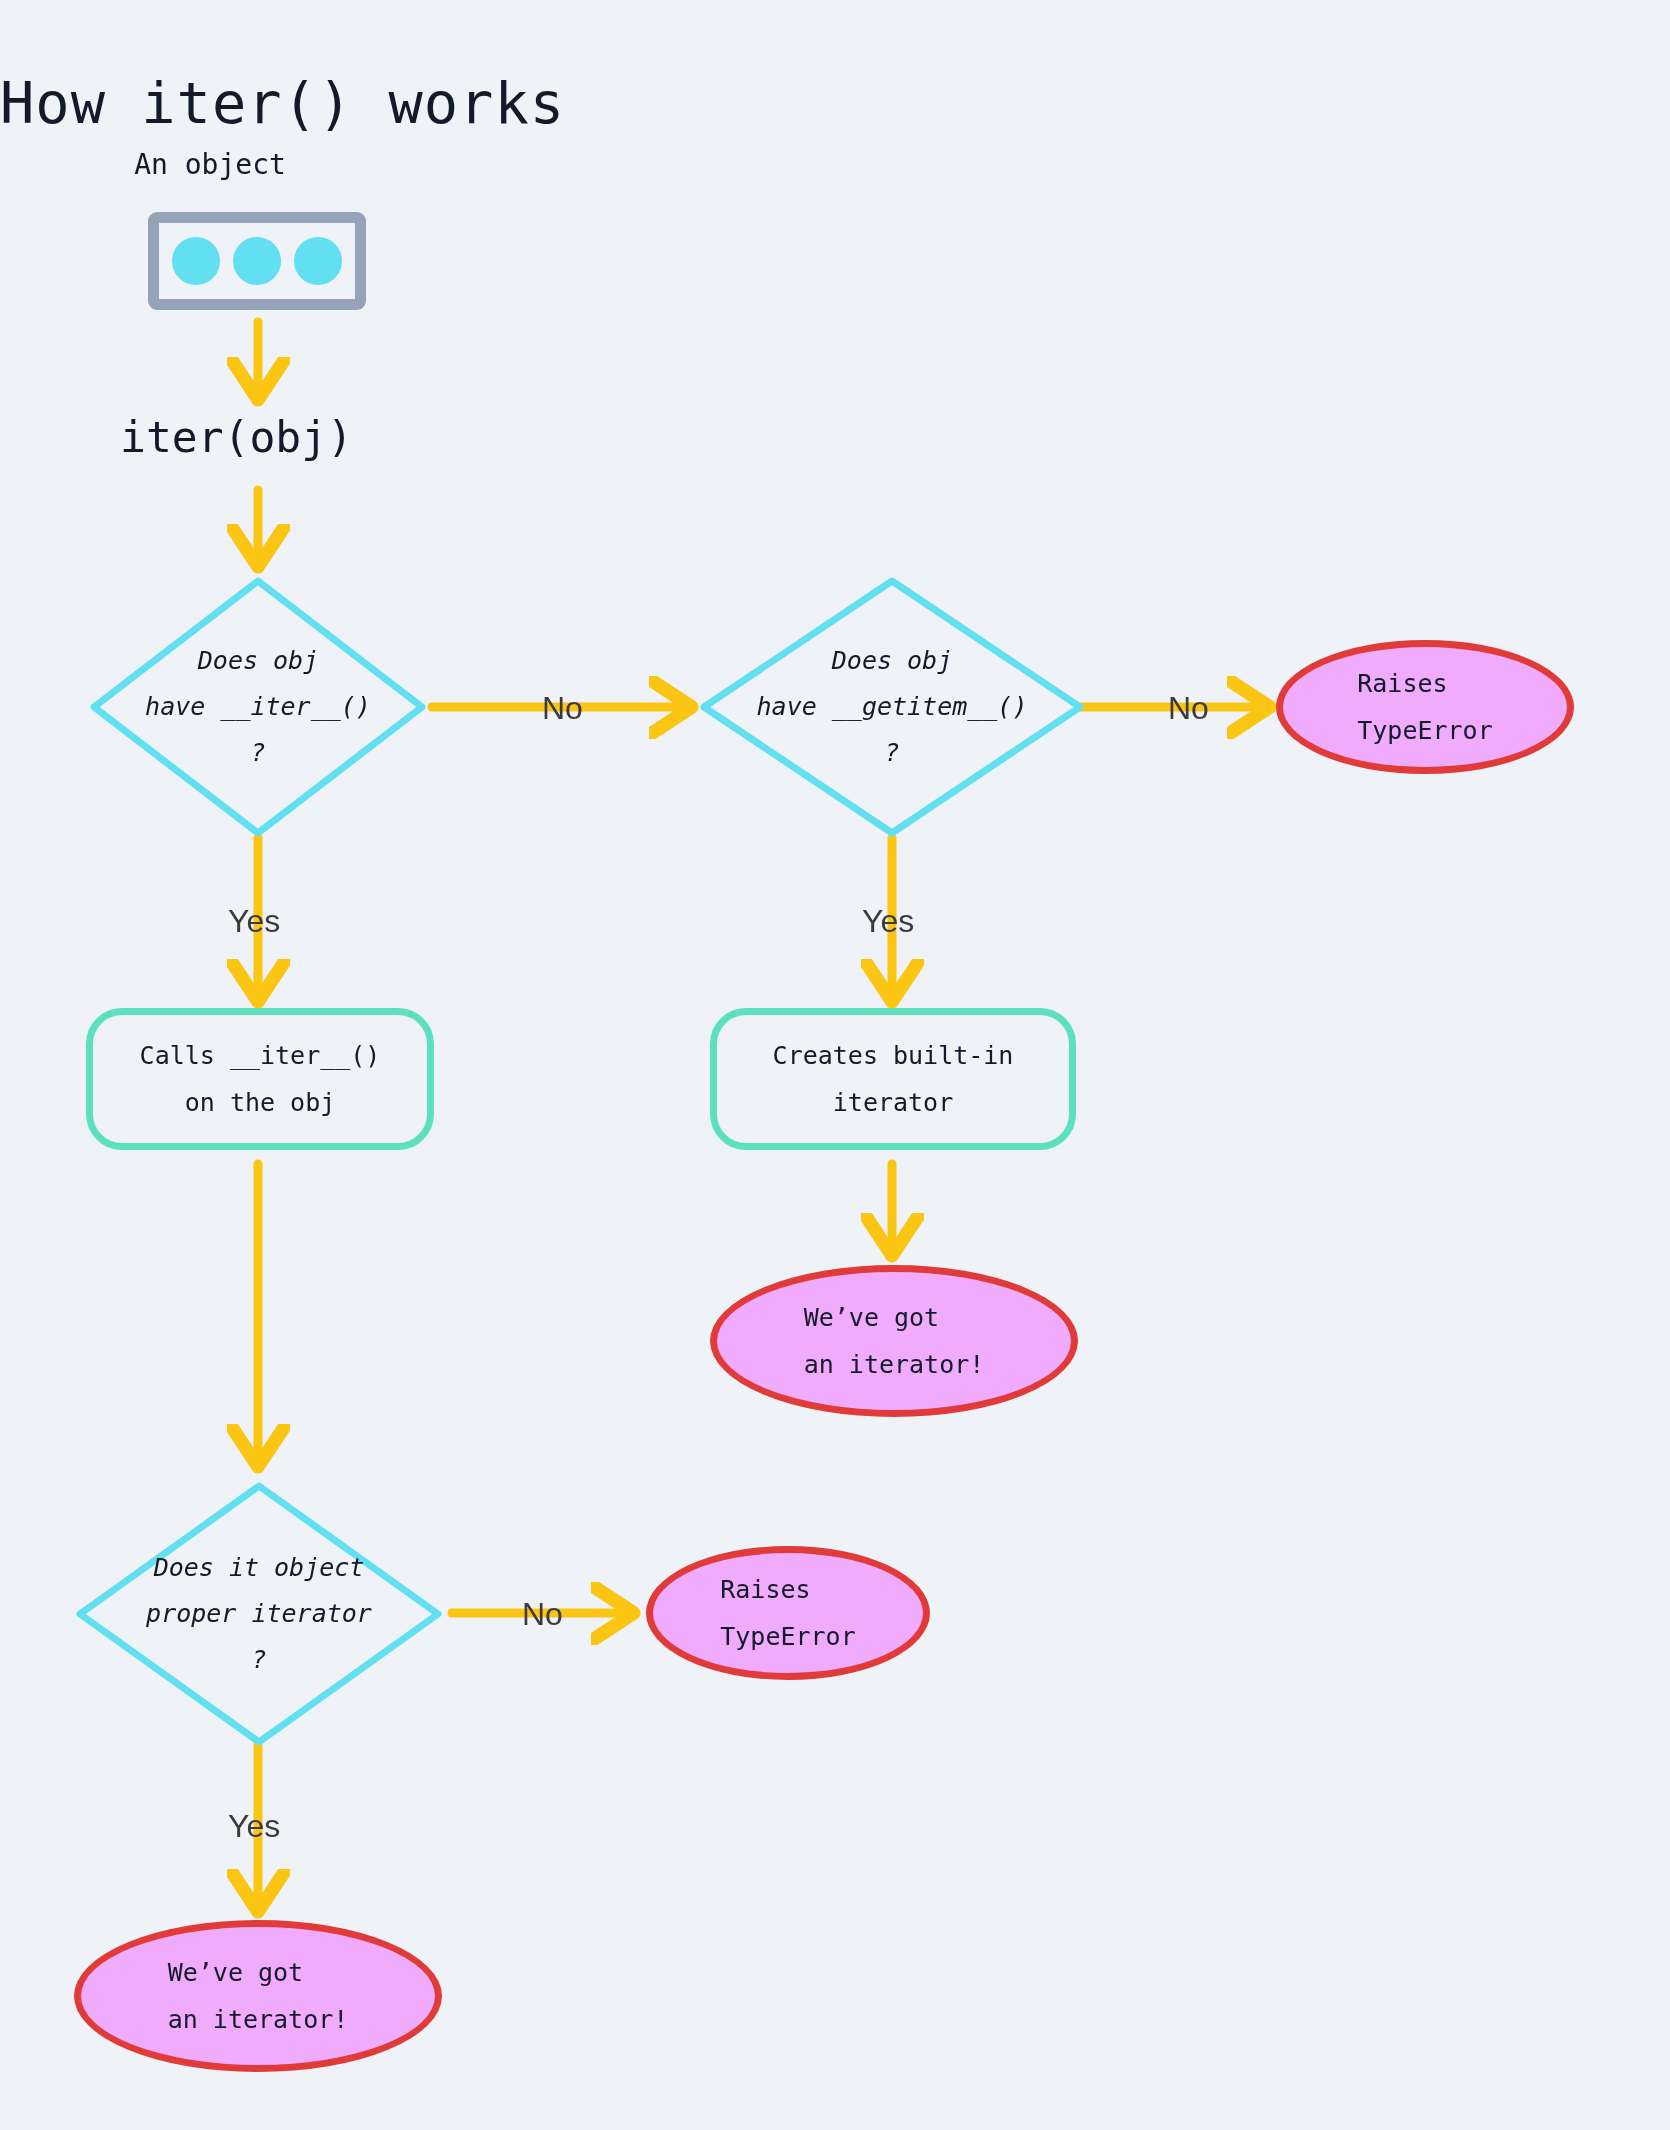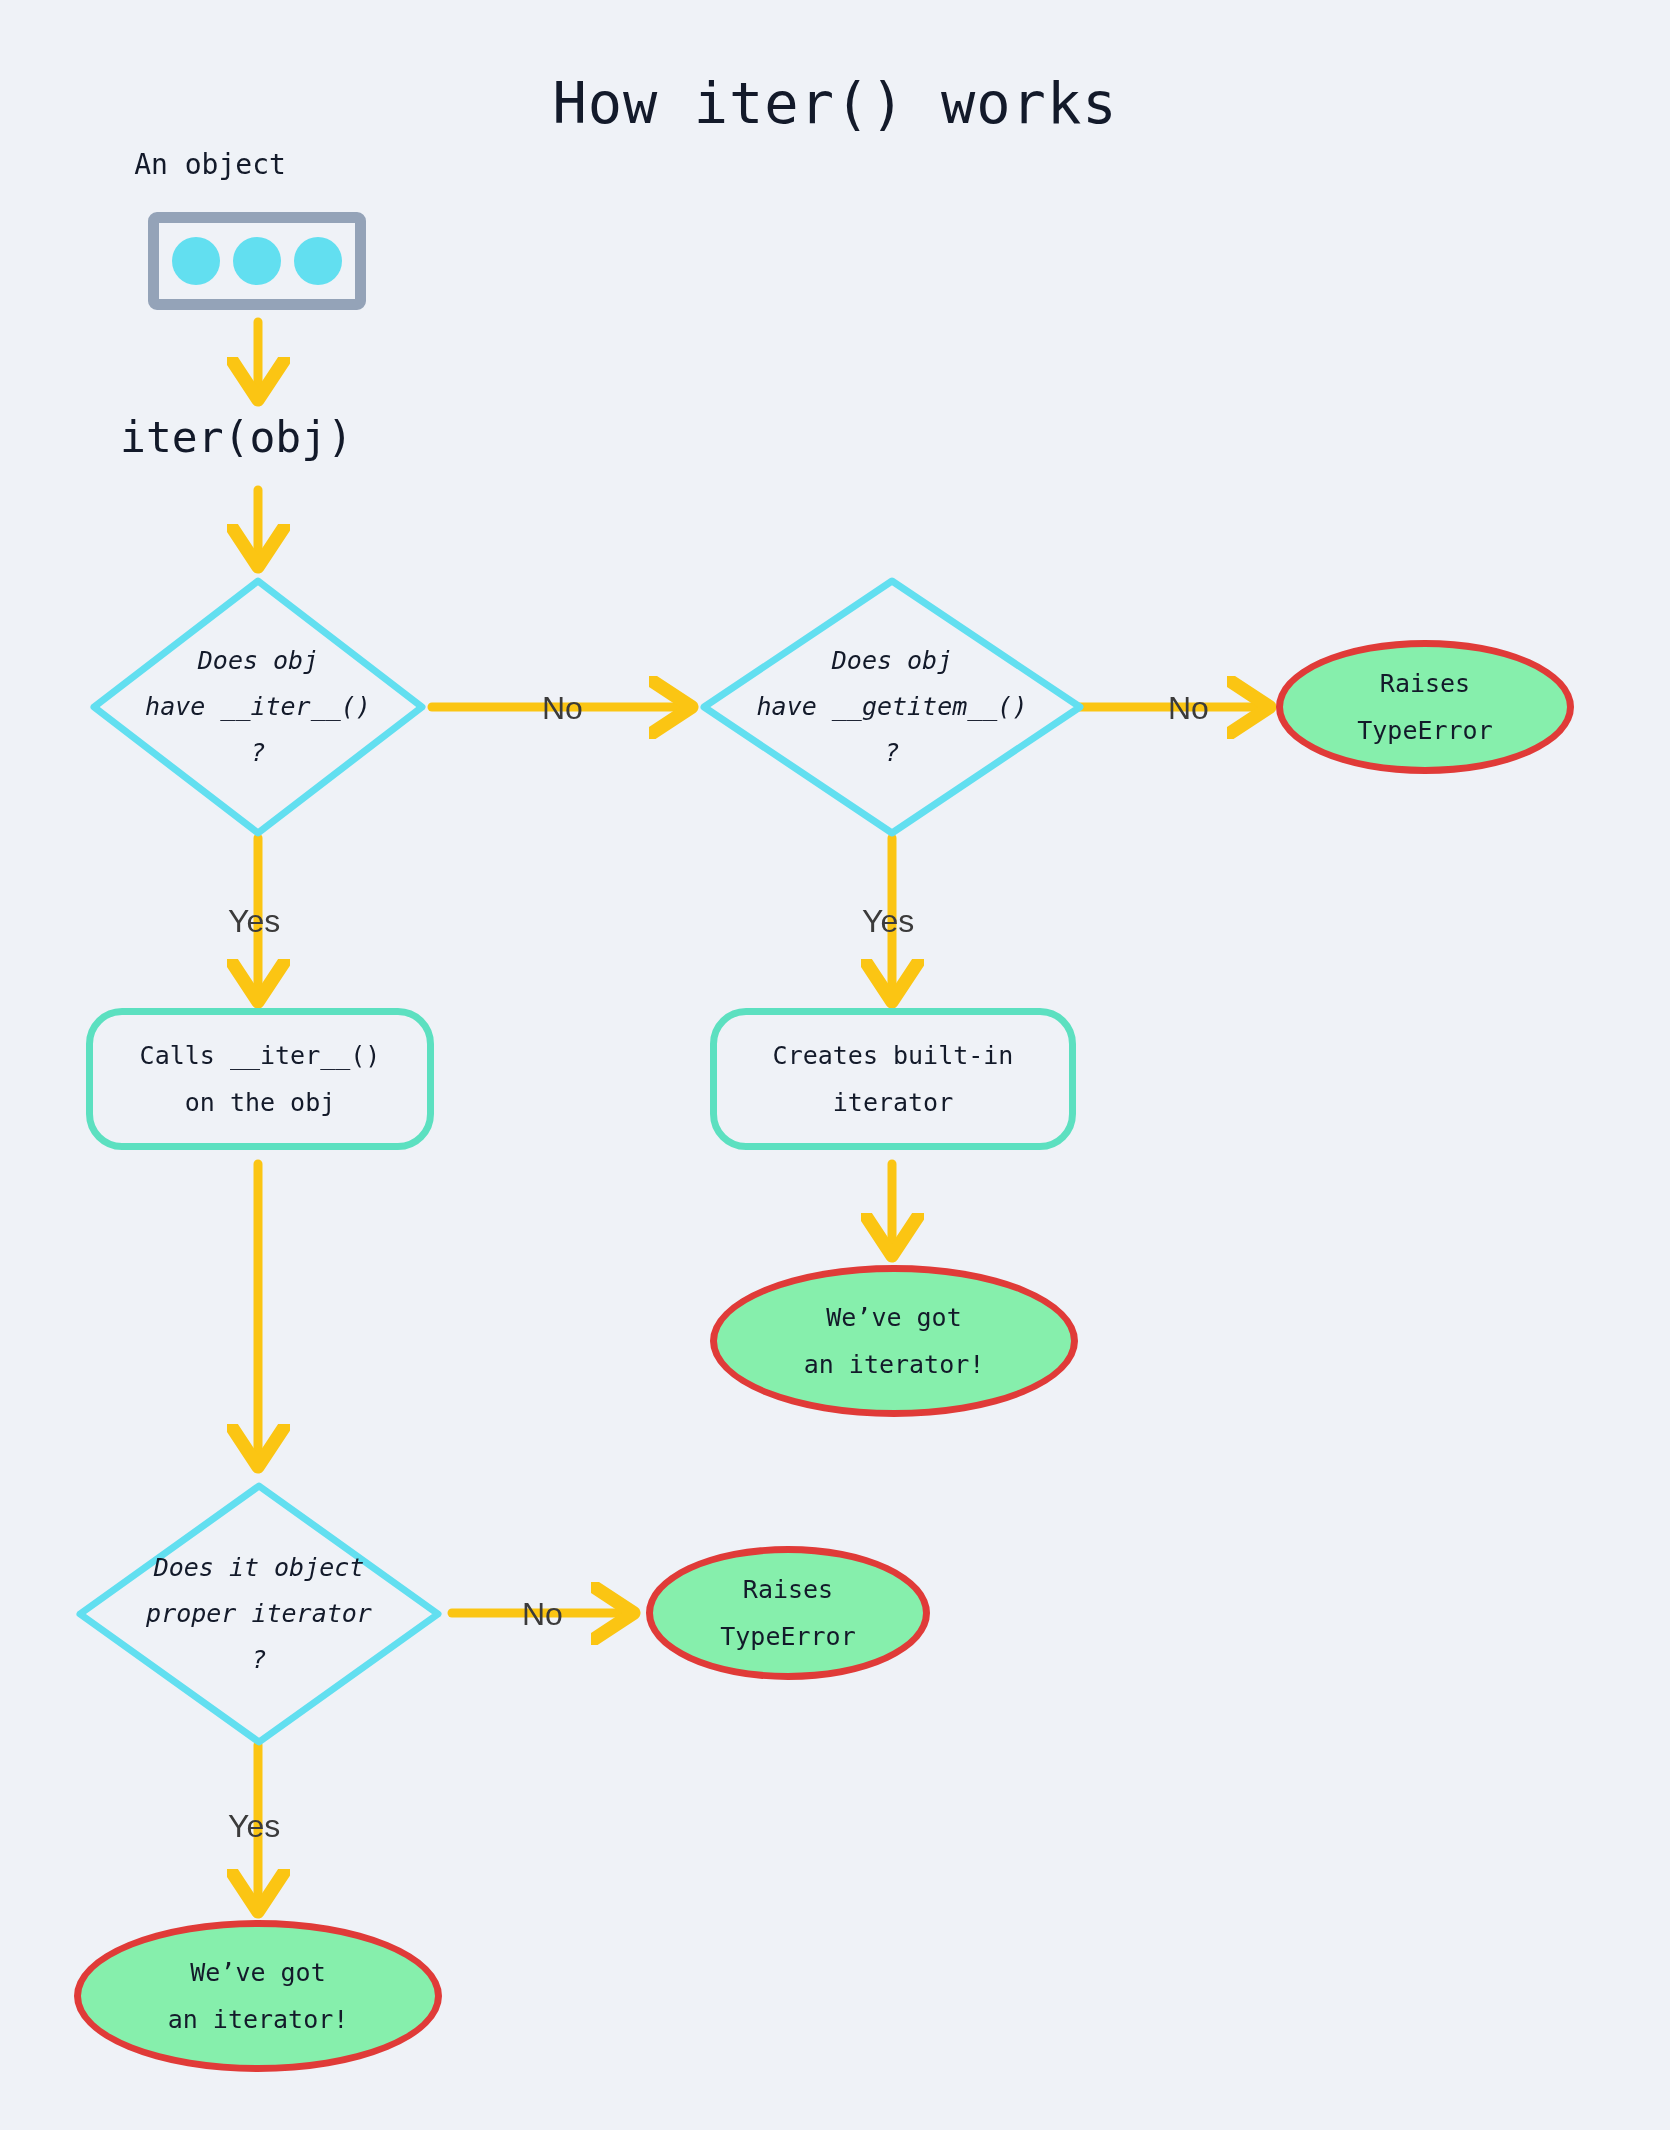--- a/index.html
+++ b/index.html
@@ -26,21 +26,21 @@
     height: 2130px;
     pointer-events: none;
   }
 
   
   #title {
     position: absolute;
     left: 0;
     top: 70px;
     width: 1670px;
-    text-align: center;
+    text-align: left;
     font-family: "DejaVu Sans Mono", monospace;
     font-size: 57px;
     color: #131a2a;
     letter-spacing: 1px;
   }
 
   
   #obj-caption {
     position: absolute;
     left: 100px;
@@ -122,26 +122,26 @@
     font-size: 25px;
     line-height: 47px;
     color: #131a2a;
   }
 
   
   .terminator {
     position: absolute;
     border: 7px solid #e03b38;
     border-radius: 50%;
-    background: #86efac;
+    background: #f0abfc;
     box-sizing: border-box;
     display: flex;
     align-items: center;
     justify-content: center;
-    text-align: center;
+    text-align: left;
     white-space: pre-line;
     font-size: 25px;
     line-height: 47px;
     color: #131a2a;
   }
 
   
   .edge-label {
     position: absolute;
     font-family: "Liberation Sans", sans-serif;

